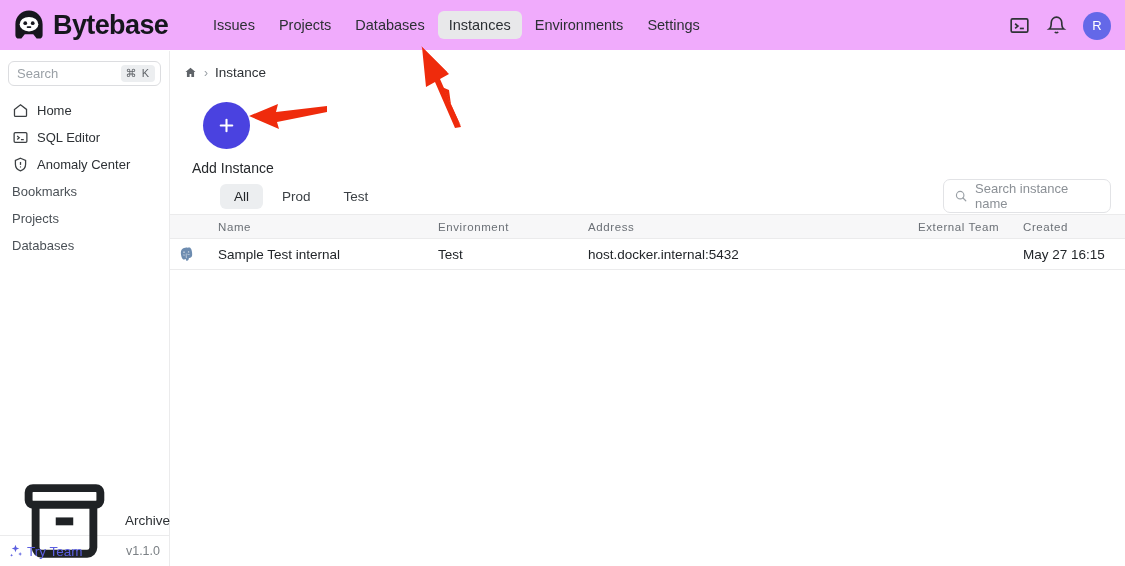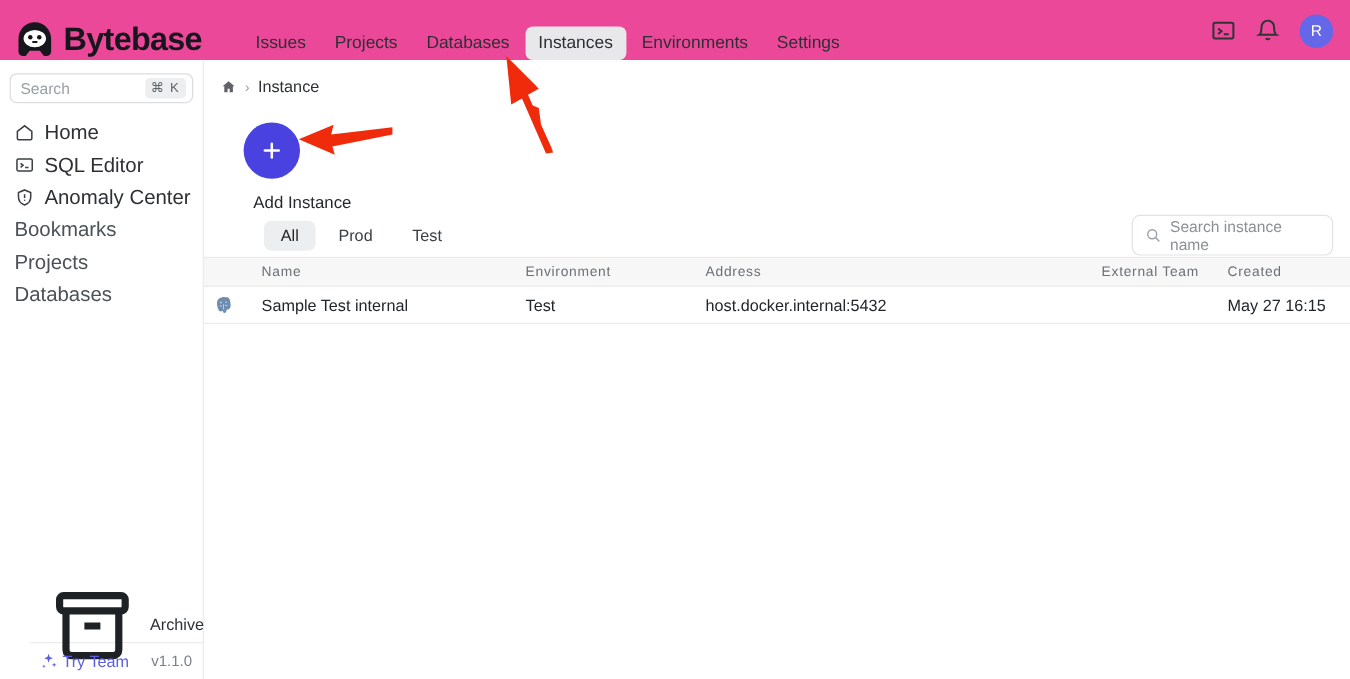--- a/index.html
+++ b/index.html
@@ -9,22 +9,22 @@
     background: #ffffff;
     font-family: "Liberation Sans", sans-serif;
     color: #1f2225;
     -webkit-font-smoothing: antialiased;
   }
   #app { position: relative; width: 1125px; height: 566px; }
 
   
   .header {
     position: absolute; top: 0; left: 0; width: 1125px; height: 51px;
-    background: #ec4899;
-    display: flex; align-items: flex-end;
+    background: #f0abfc;
+    display: flex; align-items: center;
     border-bottom: 1px solid #ffffff;
   }
   .logo-wrap {
     display: flex; align-items: center; gap: 7px;
     margin-left: 12px; width: 160px;
   }
   .logo-mark { width: 34px; height: 34px; display: block; }
   .logo-text {
     font-size: 27px; font-weight: bold; letter-spacing: -0.6px;
     color: #16161d; line-height: 1;
@@ -64,23 +64,23 @@
     background: #eceef0; border-radius: 4px;
     font-size: 11px; color: #5f6368; padding: 2px 5px;
     letter-spacing: 1px;
   }
   .side-list { margin-top: 11px; }
   .side-item {
     display: flex; align-items: center; gap: 8px;
     height: 27px; padding: 0 0 0 12px; cursor: pointer;
   }
   .side-item .sicon { width: 17px; height: 17px; color: #3c4043; flex: none; display:block; }
-  .side-item .slabel { font-size: 17px; color: #2d3135; }
+  .side-item .slabel { font-size: 13px; color: #2d3135; }
   .side-item.plain .slabel { color: #4b5157; }
-  .side-bottom { position: absolute; bottom: 0; left: 0; width: 170px; padding-left: 25px; }
+  .side-bottom { position: absolute; bottom: 0; left: 0; width: 170px; }
   .side-archive {
     display: flex; align-items: center; gap: 8px;
     height: 30px; padding-left: 12px; cursor: pointer;
     border-bottom: 1px solid #ebebec;
   }
   .side-archive .slabel { font-size: 13.5px; color: #2d3135; }
   .try-row {
     height: 30px; display: flex; align-items: center;
     padding: 0 10px 0 8px; gap: 3px; cursor: pointer;
   }
@@ -95,21 +95,21 @@
   .bc-text { font-size: 13.5px; color: #2d3135; }
 
   .add-block { margin: 22px 0 0 22px; width: 120px; text-align: left; }
   .add-circle {
     width: 47px; height: 47px; border-radius: 50%;
     background: #4a42e0;
     display: flex; align-items: center; justify-content: center;
     cursor: pointer; margin-left: 11px;
   }
   .add-circle svg { width: 21px; height: 21px; color: #fff; display:block; }
-  .add-label { margin-top: 11px; font-size: 14px; color: #26292c; white-space: nowrap; text-align: center; }
+  .add-label { margin-top: 11px; font-size: 14px; color: #26292c; white-space: nowrap; }
 
   
   .filter-row {
     position: absolute; top: 122px; left: 0; width: 955px; height: 46px;
     display: flex; align-items: center;
   }
   .tabs { display: flex; align-items: center; gap: 5px; margin-left: 14px; }
   .tab {
     font-size: 13.5px; color: #3b4045;
     padding: 5px 14px; border-radius: 6px; cursor: pointer;

